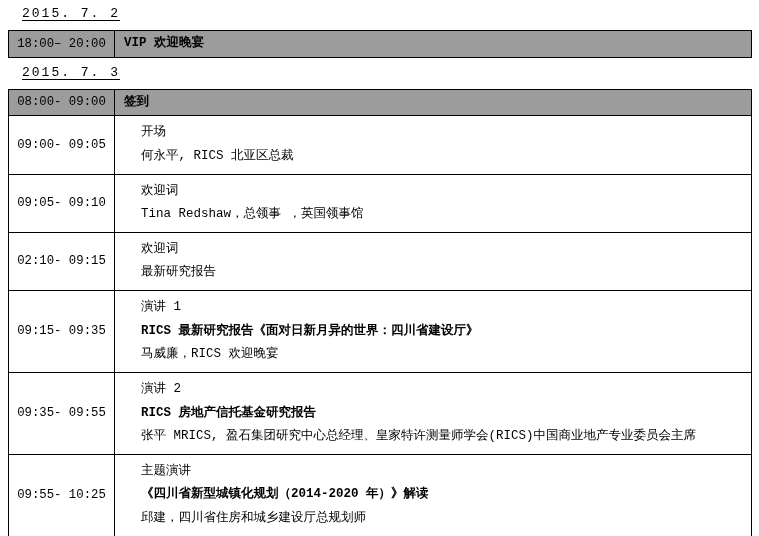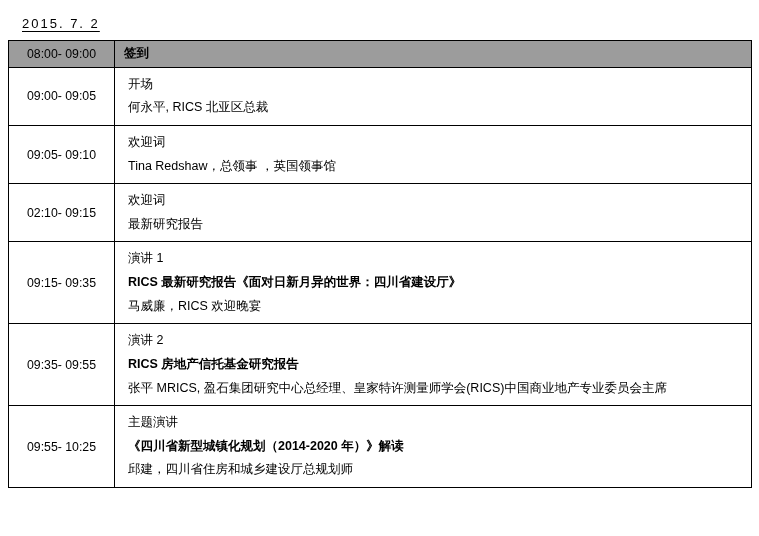--- a/index.html
+++ b/index.html
@@ -3,54 +3,65 @@
 <meta charset="utf-8">
 <style>
   * { box-sizing: border-box; }
   html, body { margin: 0; padding: 0; }
   body {
     width: 759px; height: 536px; overflow: hidden;
     background: #ffffff; color: #000000;
     font-family: "Liberation Sans", "DejaVu Sans", sans-serif;
     font-size: 12.5px;
   }
-  .page { padding: 12px 7px 0 8px; }
+  .page { padding: 2px 7px 0 8px; font-family: Liberation Mono, monospace; }
   .date-heading {
     font-size: 13px; font-weight: 400;
     text-decoration: underline; text-underline-offset: 3px;
     letter-spacing: 2px;
     margin: 4px 0 9px 14px;
   }
   table.agenda {
     border-collapse: collapse; width: 100%; table-layout: fixed;
     margin: 0 0 7px 0;
   }
   table.agenda td {
     border: 1px solid #000000;
     vertical-align: middle;
   }
   td.time-cell {
     width: 106px; text-align: center;
     padding: 2px; font-size: 12.3px;
   }
   td.content-cell { padding: 1px 10px 1px 9px; }
-  .content-cell p { margin: 8px 4px; line-height: 1.25; }
+  .content-cell p { margin: 8px 17px; line-height: 1.25; }
   .content-cell p.bold { font-weight: 700; }
   tr.shaded td { background: #9c9c9c; }
   tr.shaded td.time-cell { padding: 4px 2px; }
   tr.shaded .content-cell p { margin: 4px 0; }
 </style>
 </head>
 <body>
 
 <div class="page">
 
   <div class="date-heading">2015. 7. 2</div>
 
+  <table class="agenda">
+    <tbody>
+        <tr class="shaded">
+          <td class="time-cell">18:00– 20:00</td>
+          <td class="content-cell">
+            <p class="bold">VIP 欢迎晚宴</p>
+          </td>
+        </tr>
+      </tbody>
+  </table>
 
+  <div class="date-heading">2015. 7. 3</div>
 
   <table class="agenda">
     <tbody>
         <tr class="shaded">
           <td class="time-cell">08:00- 09:00</td>
           <td class="content-cell">
             <p class="bold">签到</p>
           </td>
         </tr>
         <tr>

